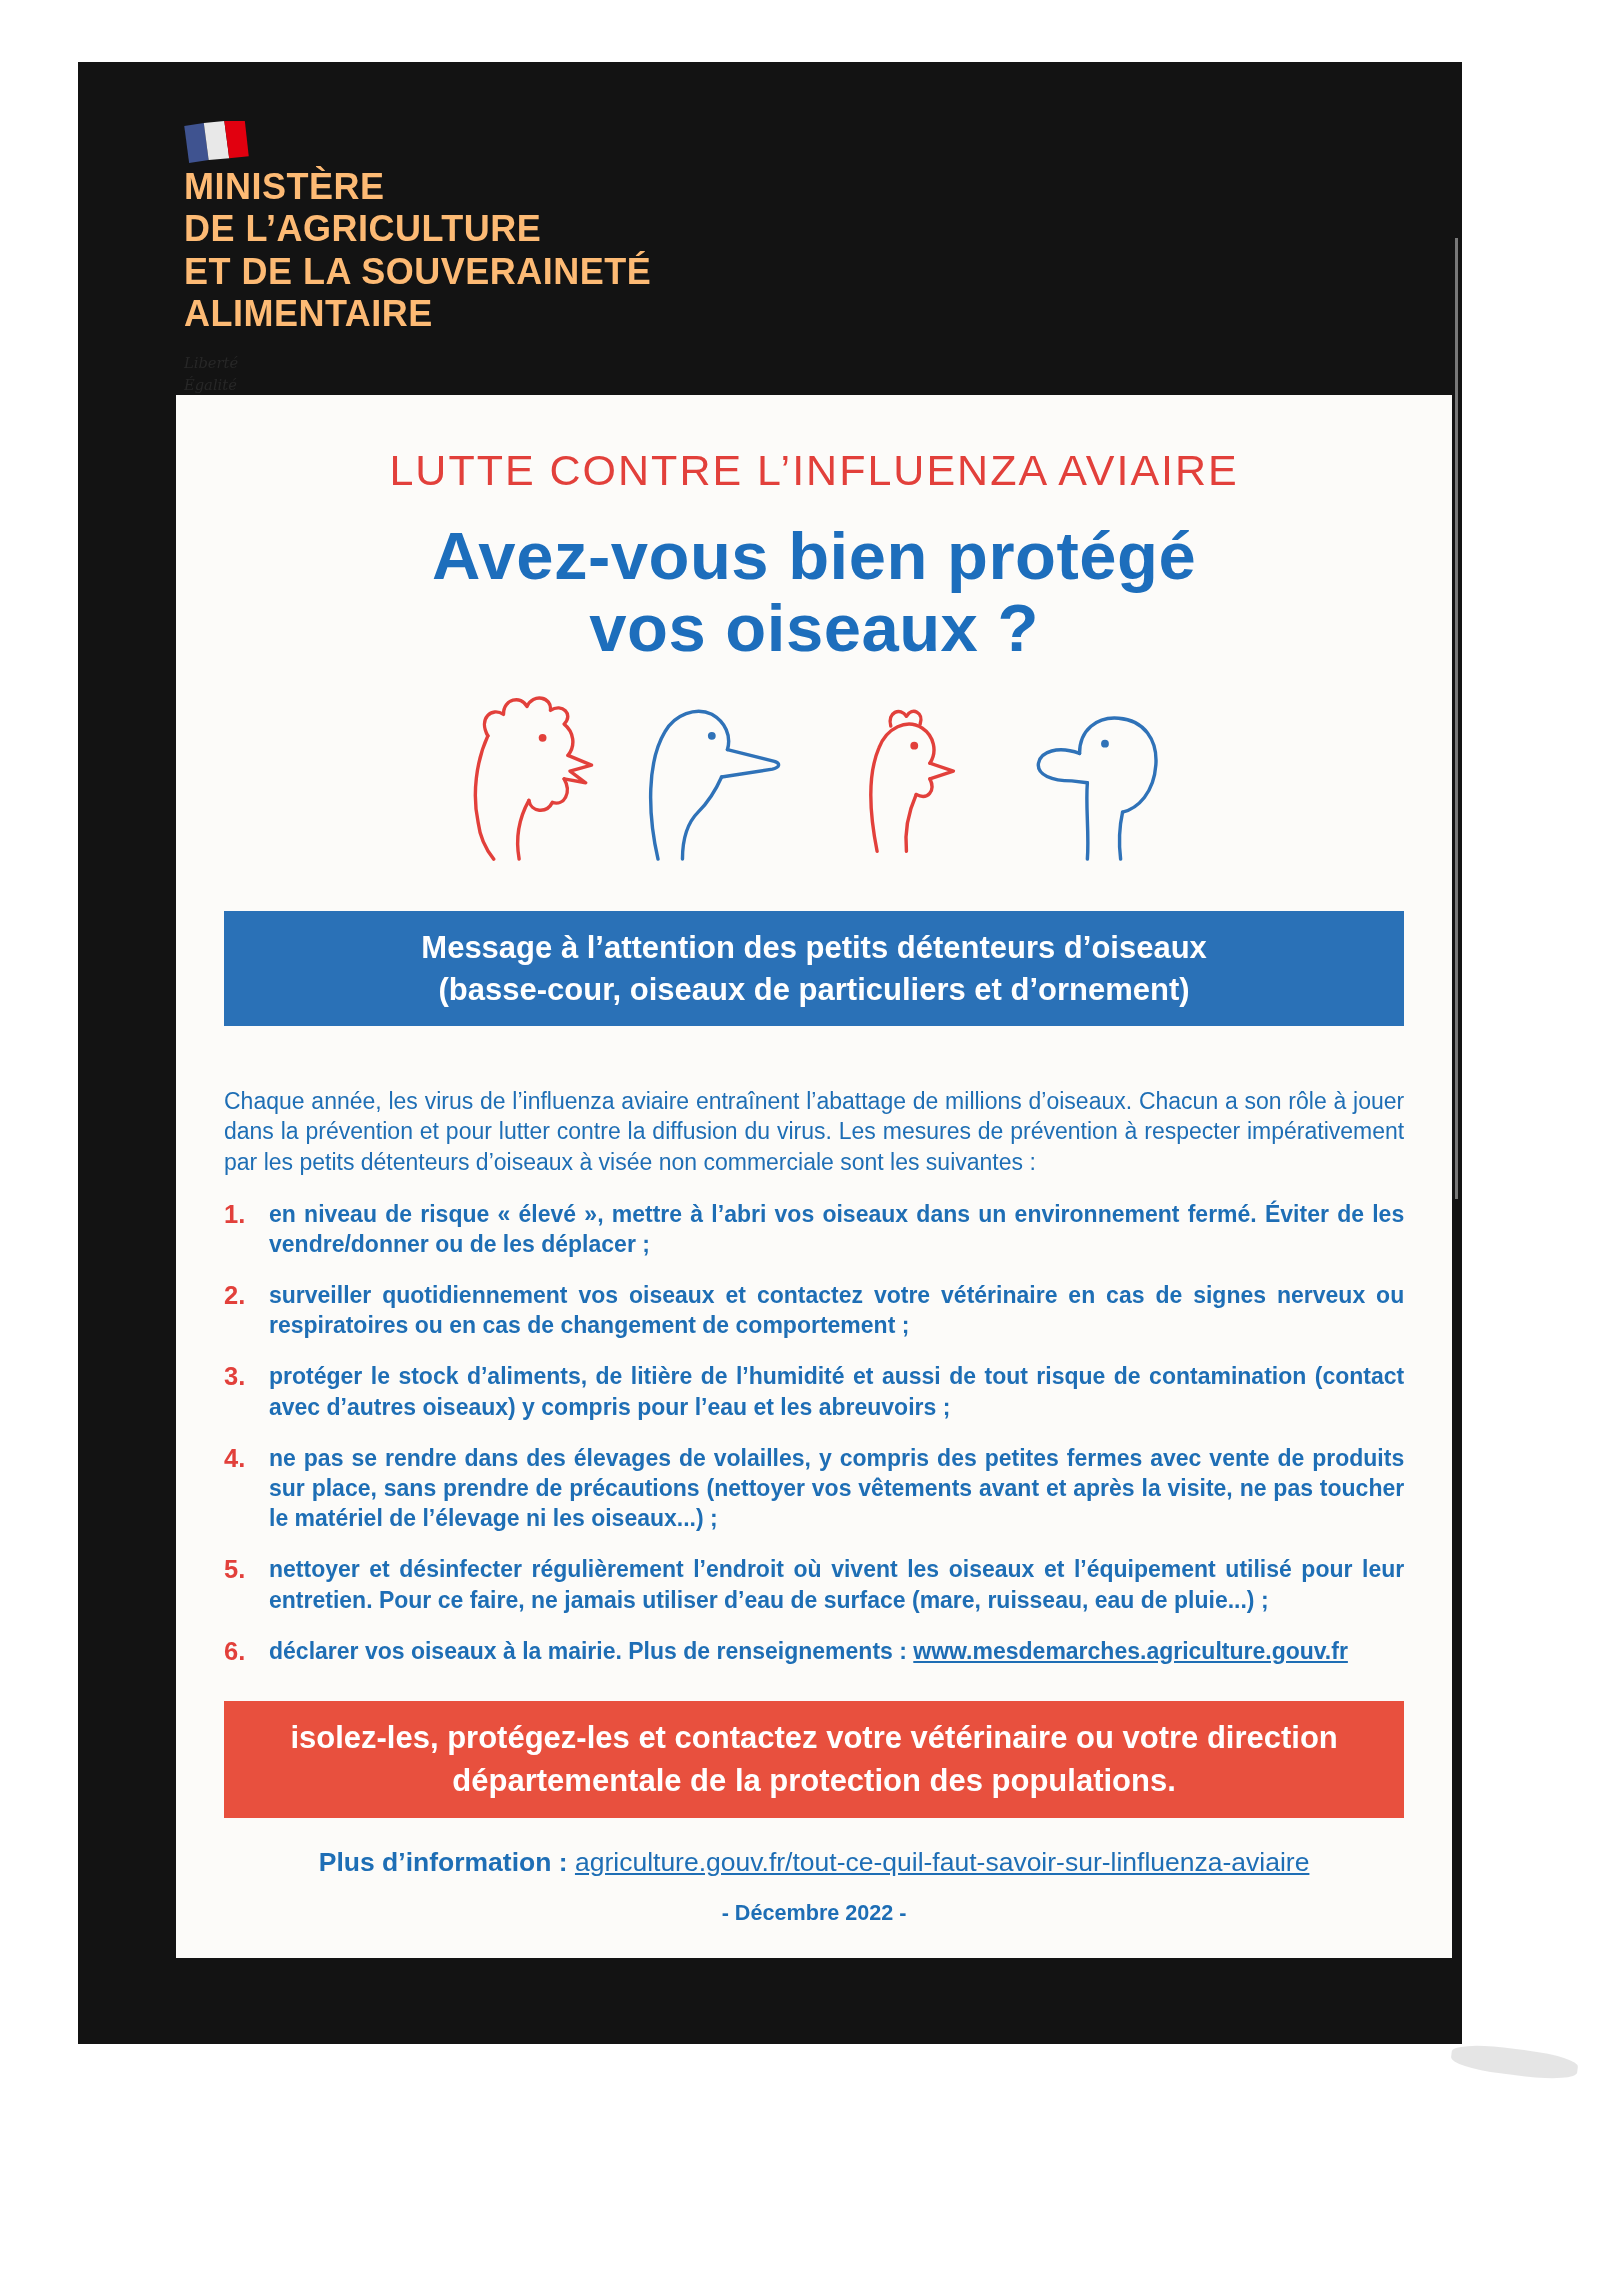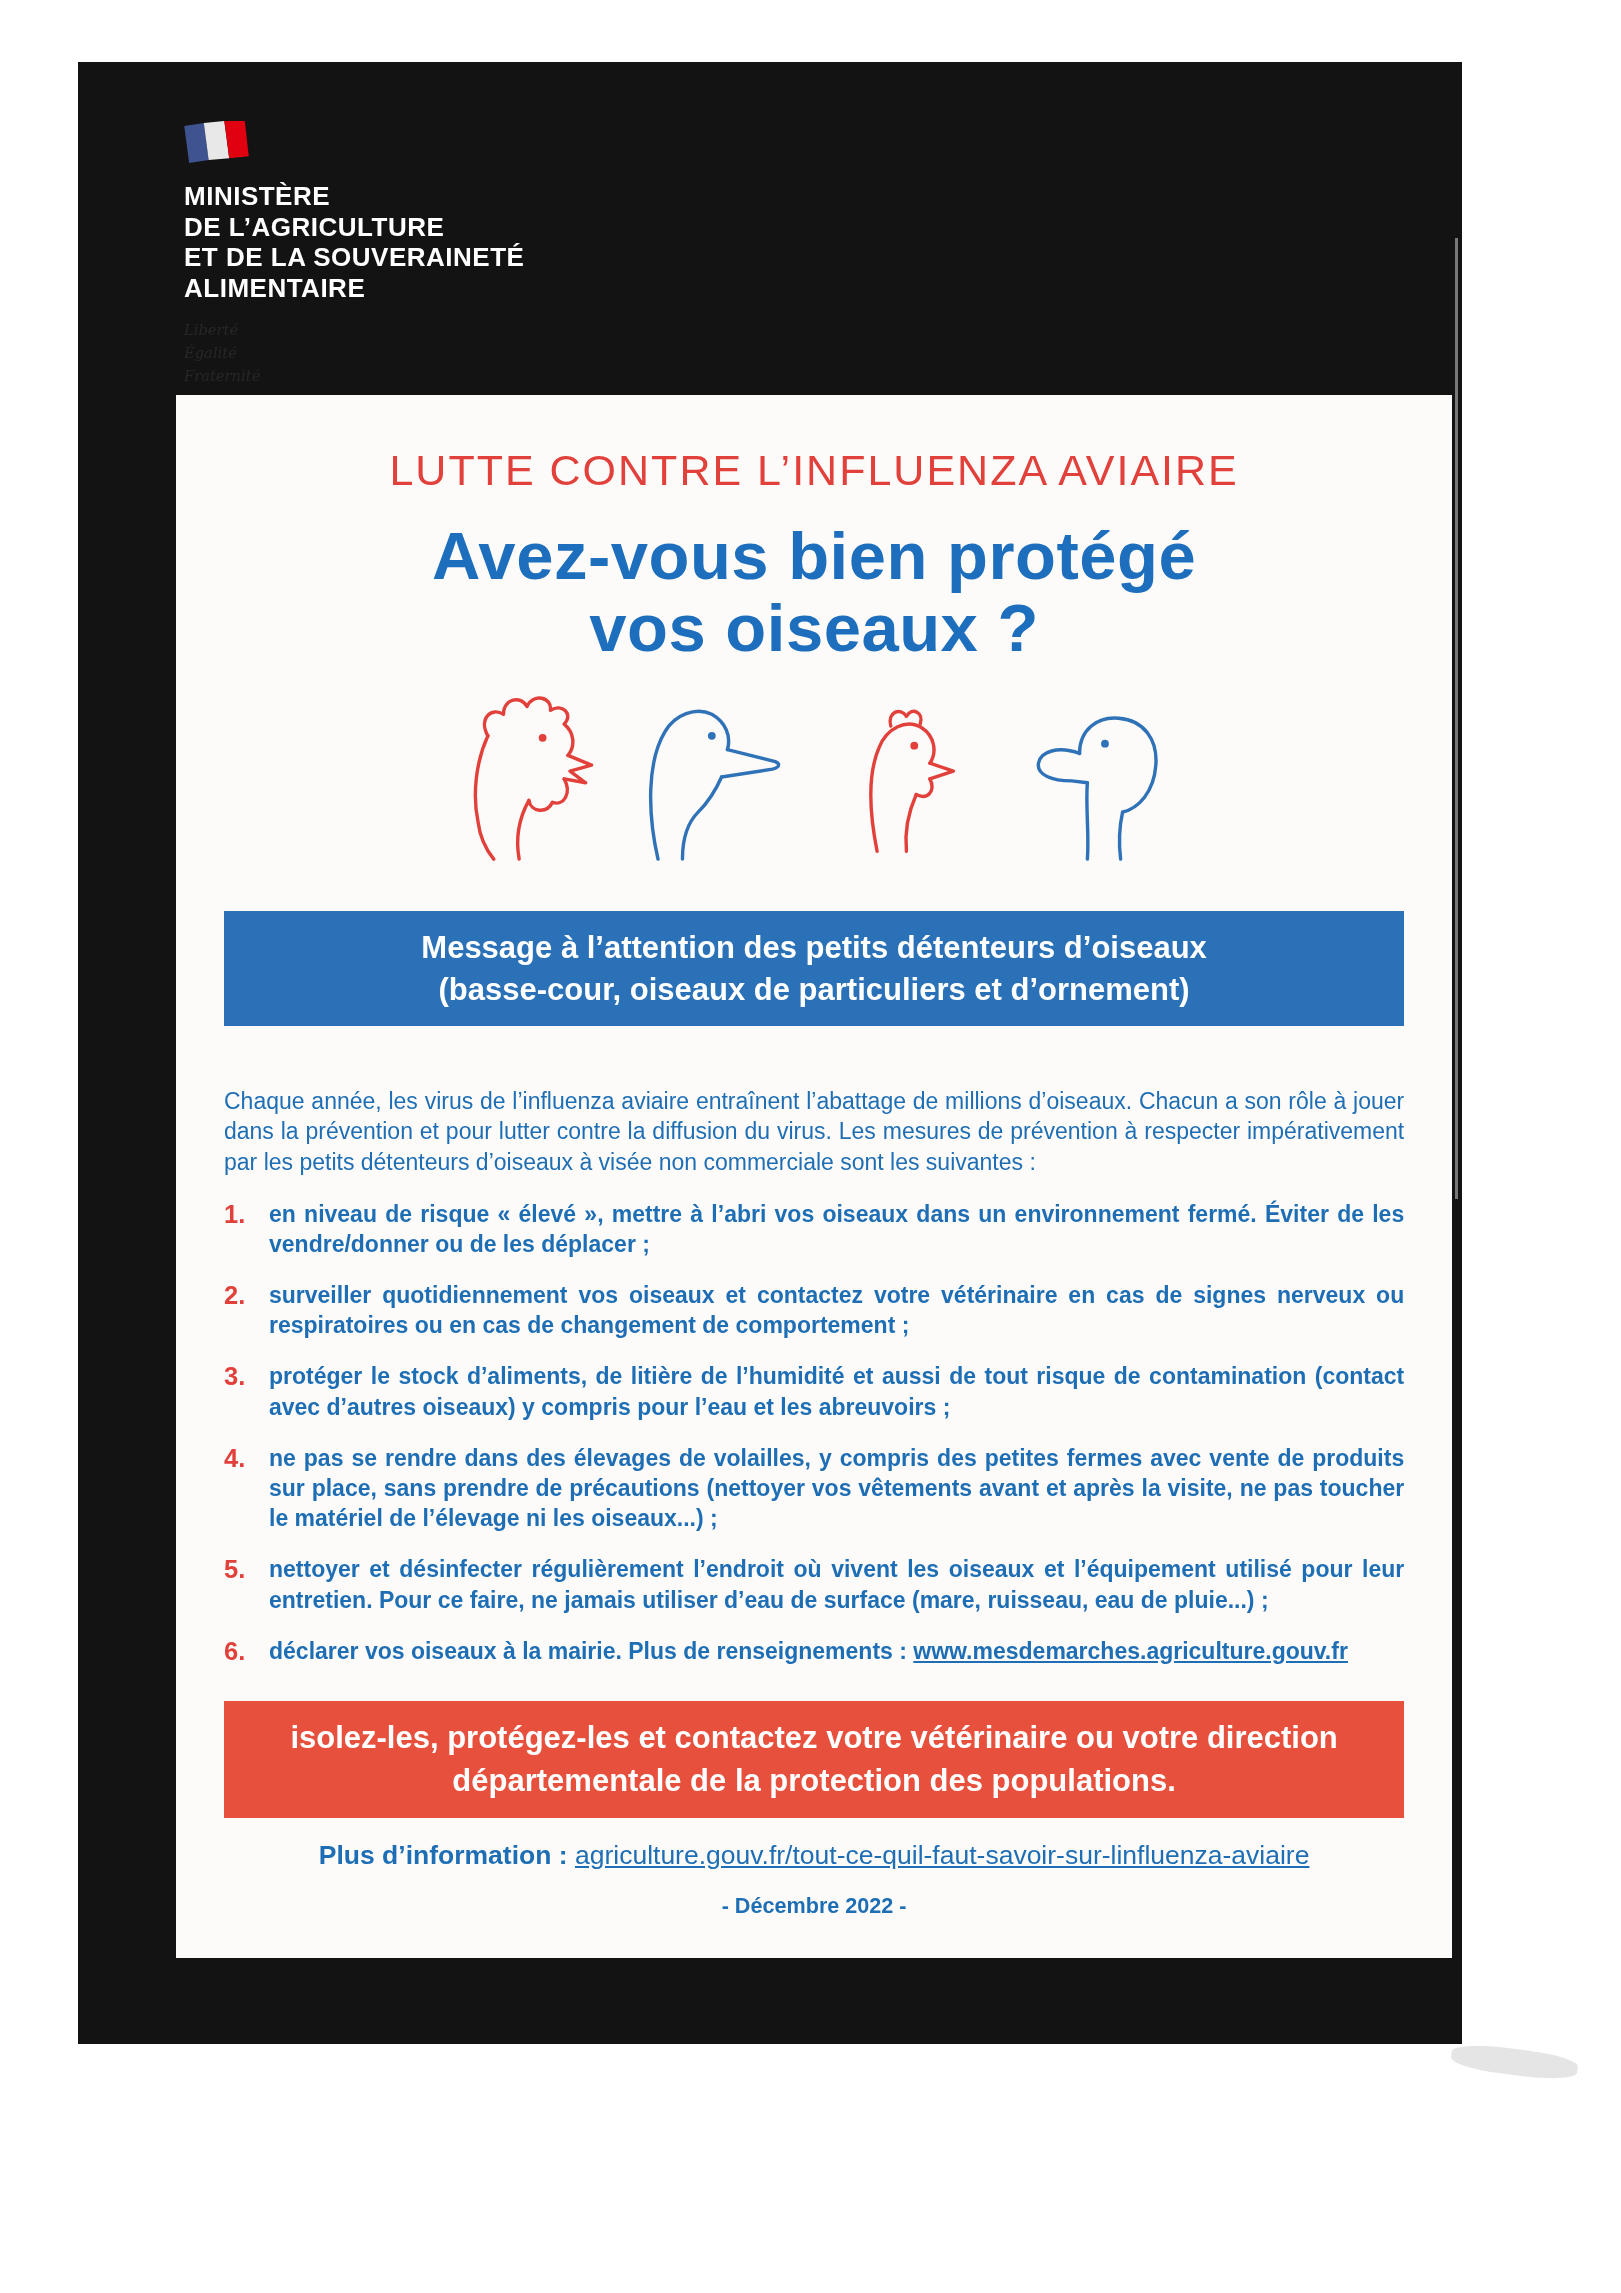--- a/index.html
+++ b/index.html
@@ -18,21 +18,21 @@
     font-family:"Liberation Sans", sans-serif;
   }
   
   .scan{
     position:absolute;left:78px;top:62px;width:1384px;height:1982px;
     background:var(--scan);
   }
   
   .ministry{position:absolute;left:106px;top:59px;color:#313131;}
   .flag{display:block;}
-  .ministry-name{margin-top:17px;font-weight:bold;font-size:26px;line-height:1.18;letter-spacing:0.5px;color:#ffffff;}
+  .ministry-name{margin-top:2px;font-weight:bold;font-size:36px;line-height:1.18;letter-spacing:0.5px;color:#fdba74;}
   .motto{margin-top:15.7px;font-family:"DejaVu Serif", serif;font-style:italic;font-size:14.7px;line-height:1.55;color:#272727;}
   
   .poster{
     position:absolute;left:98px;top:333px;right:9.8px;bottom:86px;
     background:var(--poster);padding:51px 48px 0;overflow:hidden;
   }
   .kicker{
     text-align:center;color:var(--red);font-size:43px;letter-spacing:2px;
     font-weight:normal;
   }
@@ -49,21 +49,21 @@
   .red-banner{background:var(--red-banner);margin-top:35px;line-height:1.38;}
   .intro{
     margin:60px 0 0;color:var(--blue);font-size:23px;line-height:1.32;
     text-align:justify;
   }
   .list{margin-top:21.6px;}
   .item{display:flex;margin-bottom:20.6px;}
   .item .num{flex:none;width:45px;color:var(--red);font-weight:bold;font-size:25.5px;line-height:1.2;}
   .item .txt{flex:1;color:var(--blue);font-weight:bold;font-size:23px;line-height:1.32;text-align:justify;}
   .item .txt a{color:var(--blue);text-decoration:underline;}
-  .info-line{margin-top:22px;text-align:center;color:var(--blue);font-size:26.5px;font-weight:bold;}
+  .info-line{margin-top:29px;text-align:center;color:var(--blue);font-size:26.5px;font-weight:bold;}
   .info-line a{color:var(--blue);text-decoration:underline;font-weight:normal;}
   .date{margin-top:21.6px;text-align:center;color:var(--blue);font-size:21.6px;font-weight:bold;}
   
   .artifact-smudge{
     position:absolute;left:1451px;top:2049px;width:127px;height:25.5px;
     background:#cfcfcf;opacity:.55;transform:rotate(7deg);border-radius:40%;
   }
   .artifact-edge{
     position:absolute;right:3.9px;top:176px;width:2.9px;height:961px;
     background:#bdbdbd;opacity:.6;

